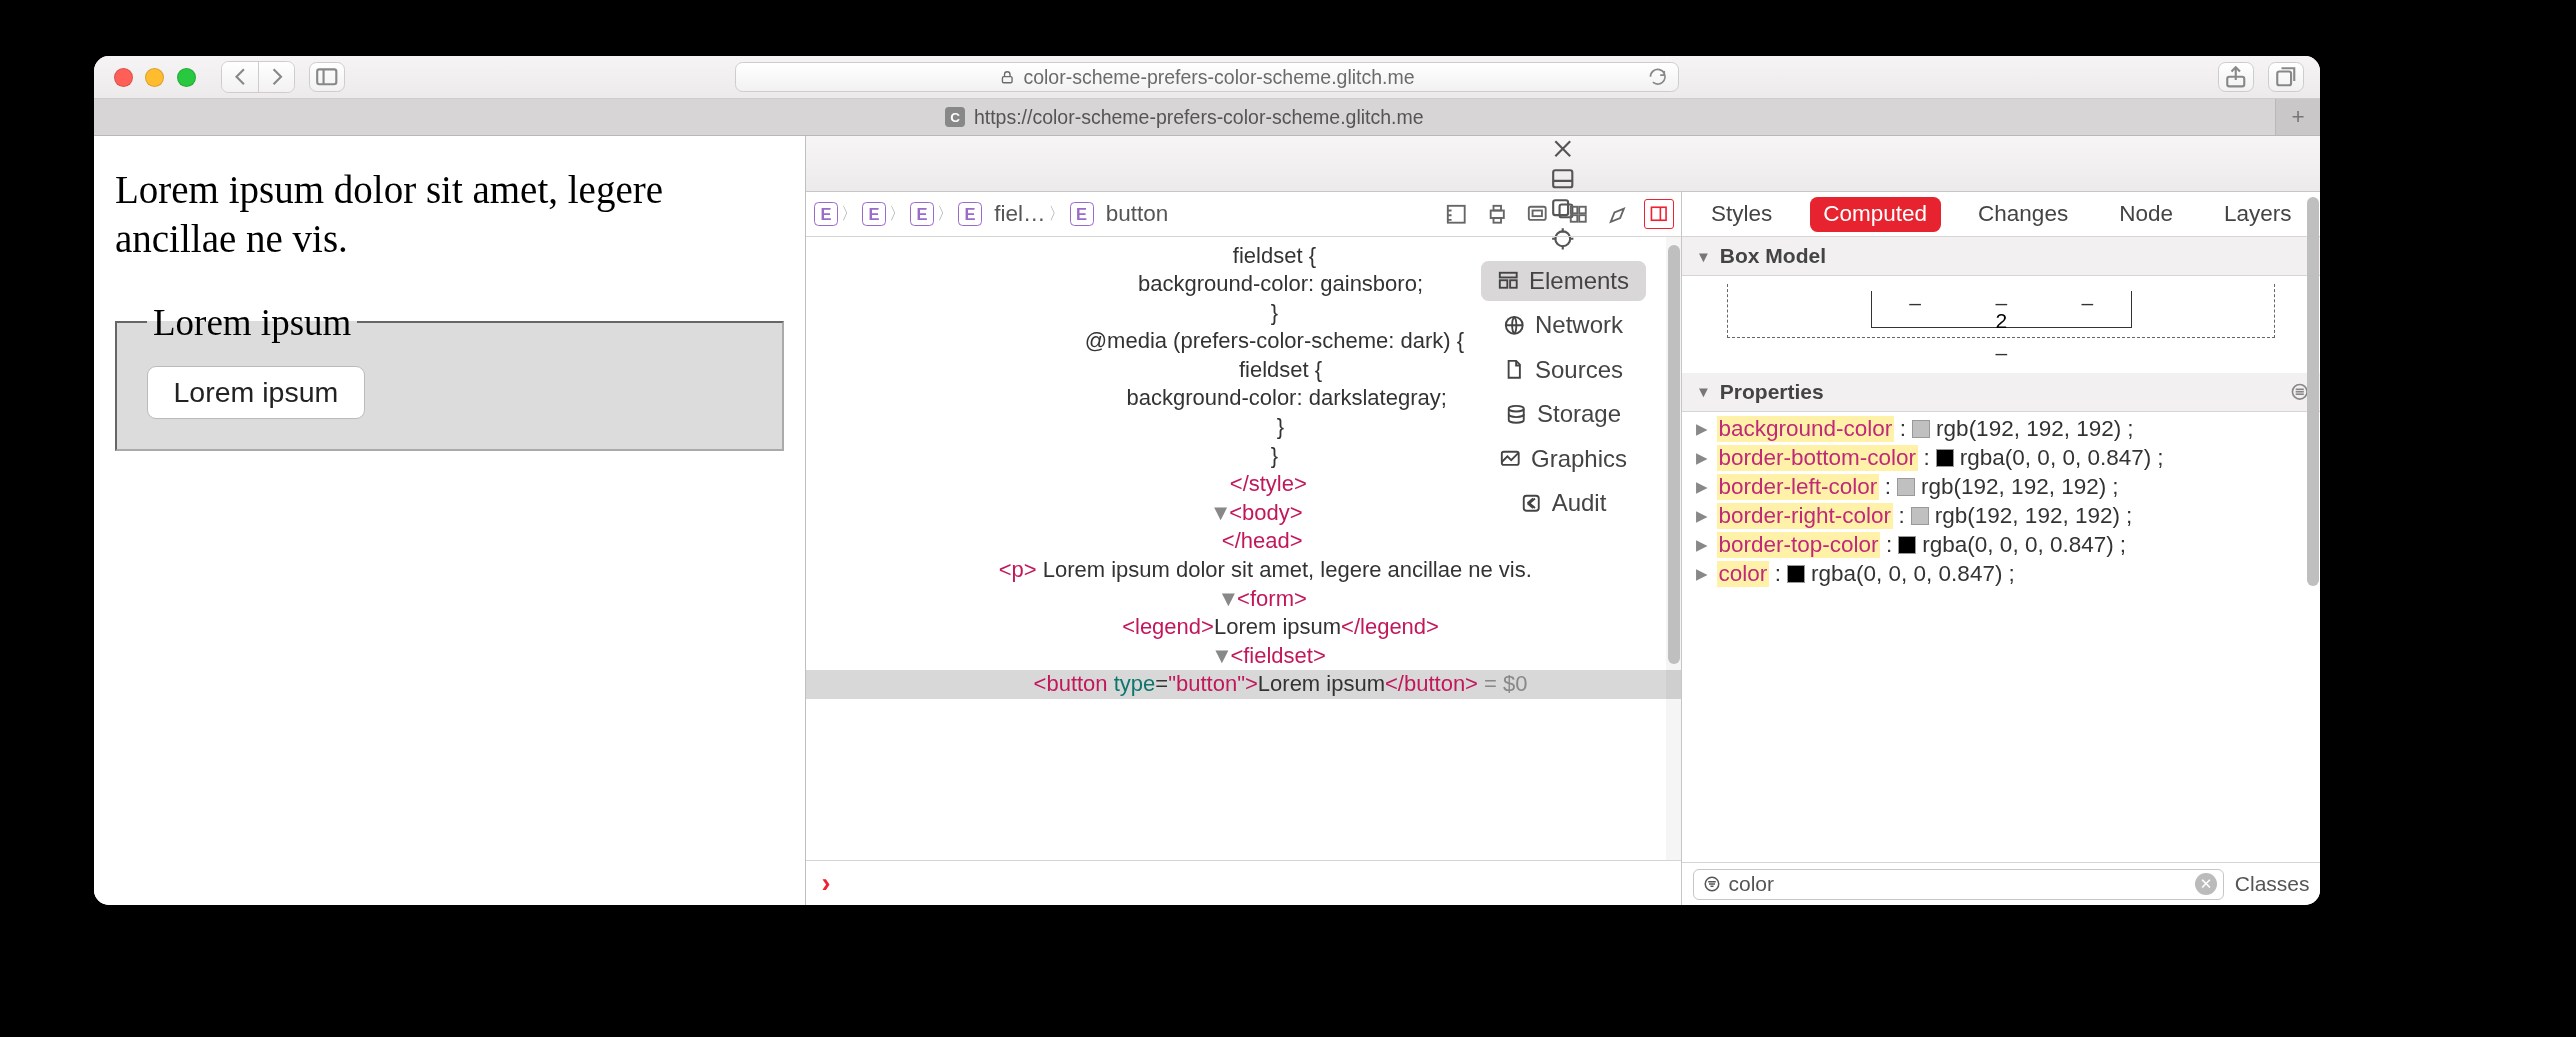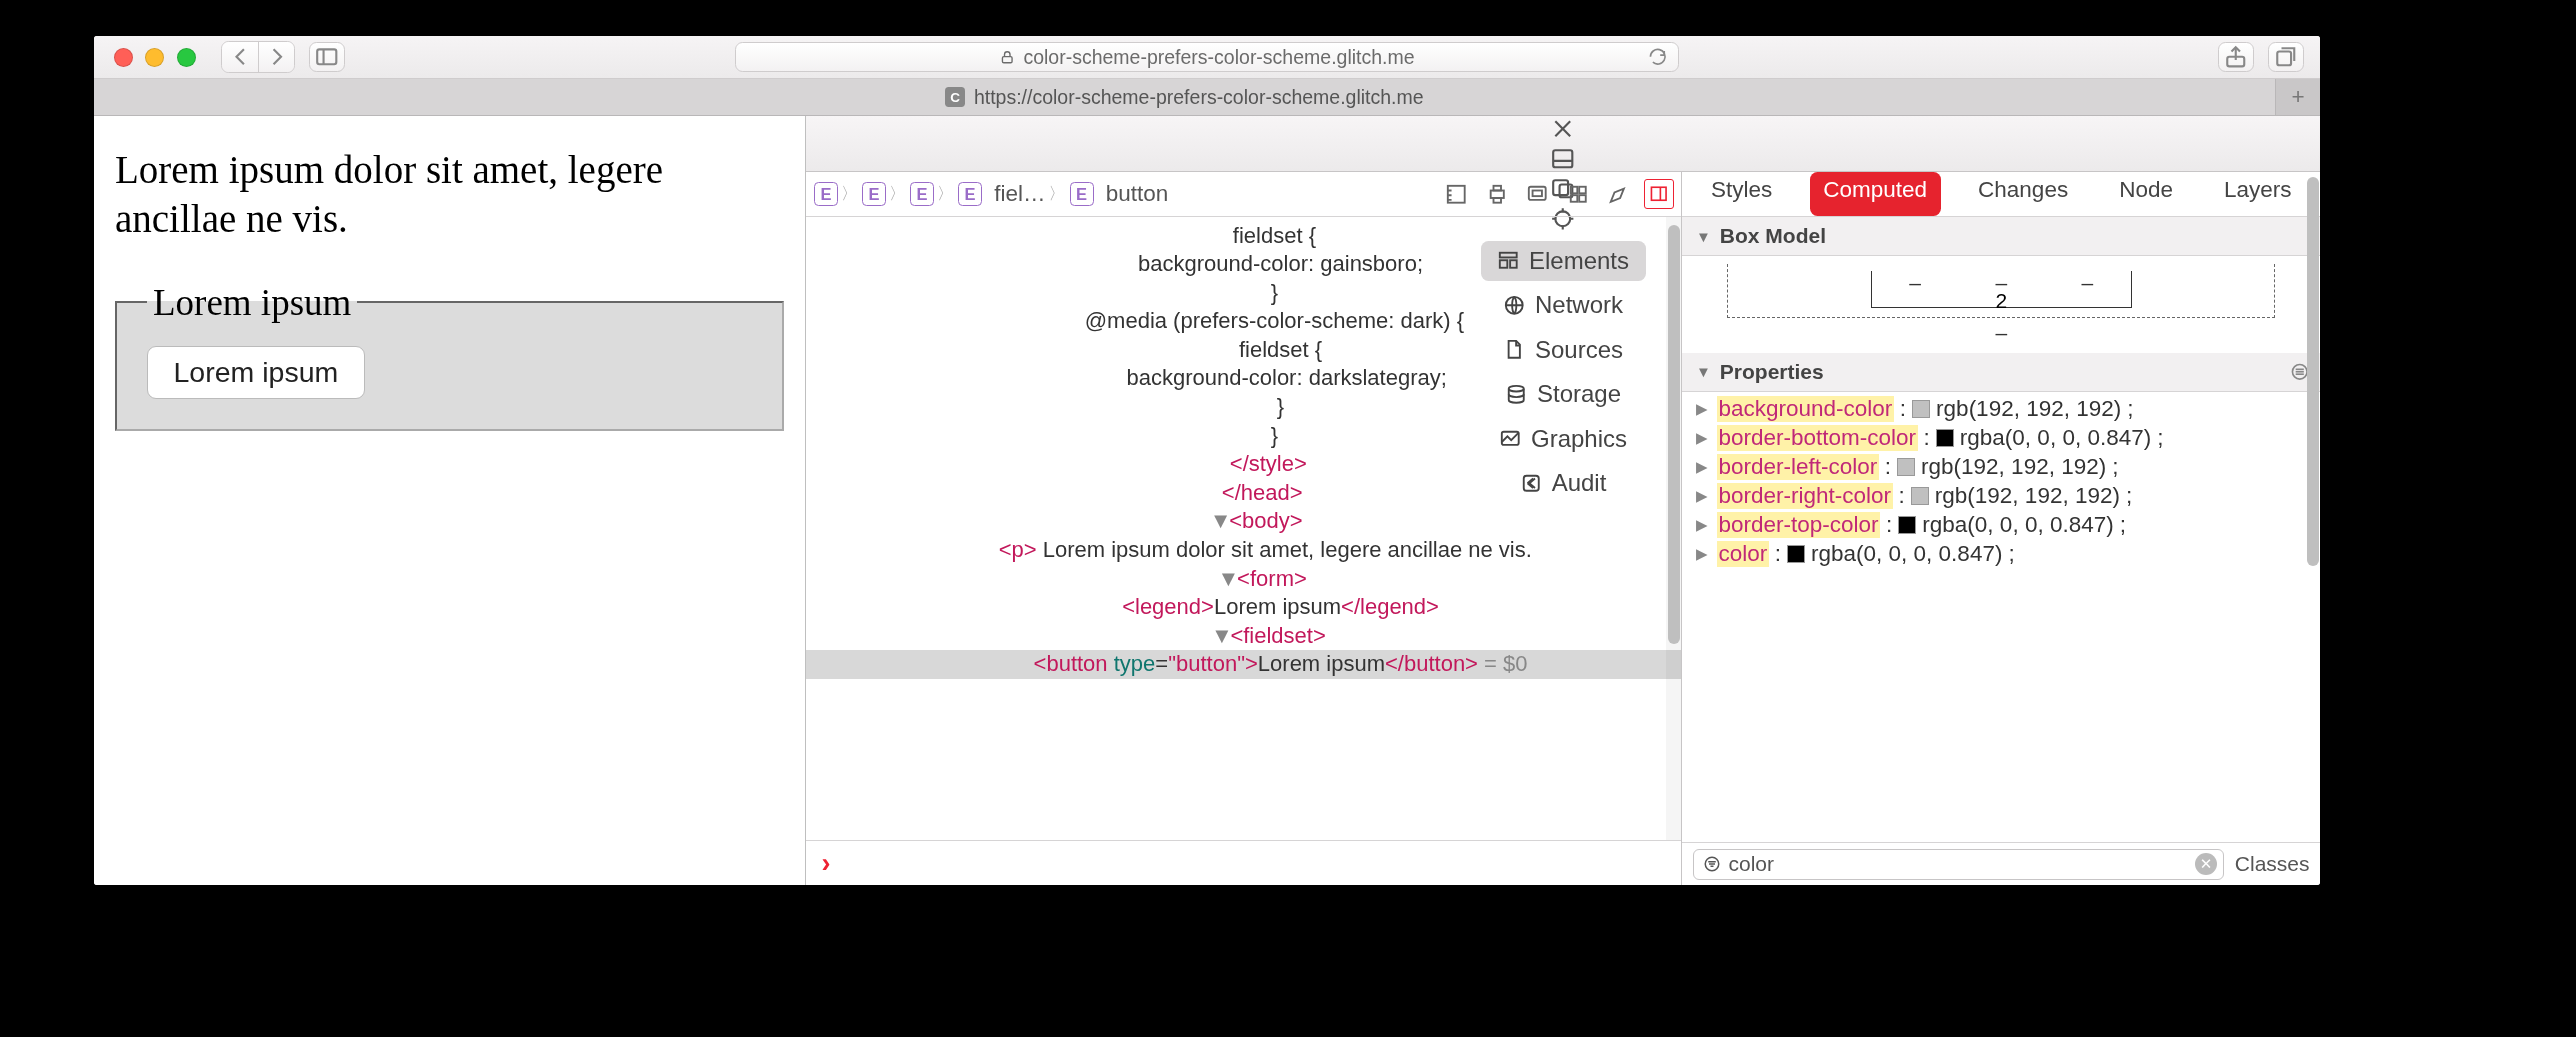--- a/index.html
+++ b/index.html
@@ -1,22 +1,22 @@
 <!DOCTYPE html>
 <html style="font-size:12px"><head>
 <meta charset="utf-8">
 <style>
 * { box-sizing: border-box; margin: 0; padding: 0; }
 html, body { width: 2576px; height: 1038px; background: #000; font-family: -apple-system, BlinkMacSystemFont, "Segoe UI", Helvetica, Arial, sans-serif; }
 .window {
   position: absolute;
-  left: 94px; top: 36px;
+  left: 94px; top: 56px;
   width: 2226px; height: 849px;
   background: #fff;
-  border-radius: 3px;
+  border-radius: 15px;
   box-shadow: 0 22.5px 60px rgba(0,0,0,0.5);
   overflow: hidden;
   display: flex; flex-direction: column;
 }
 
 .titlebar {
   height: 43px;
   background: linear-gradient(#f6f4f5, #eceaeb);
   border-bottom: 0.7px solid #cfcccd;
   display: flex; align-items: center;
@@ -73,21 +73,21 @@
 .attrval{color:#c2185b;}
 .disclosure{color:#888;display:inline-block;width:19.5px;}
 .dom .selected{background:#d8d8d8;}
 .dom .refmark{color:#888;}
 .dom-scroll{position:absolute;right:0;top:0;bottom:0;width:15px;background:rgba(0,0,0,.04);}
 .dom-thumb{position:absolute;right:1.5px;top:7.5px;width:12px;height:419px;background:#bfbfbf;border-radius:6px;}
 
 .console{height:45px;border-top:0.7px solid #d6d4d5;display:flex;align-items:center;padding:0 15px;}
 .console .prompt{color:#e23;font-size:27px;font-weight:bold;}
 
-.dt-rtabs{height:45px;border-bottom:0.7px solid #d6d4d5;display:flex;gap:24px;padding:0 15px;font-size:22.5px;color:#444;}
+.dt-rtabs{height:45px;border-bottom:0.7px solid #d6d4d5;display:flex;align-items:center;gap:24px;padding:12px 15px;font-size:22.5px;color:#444;}
 .dt-rtab{padding:4.5px 13.5px;border-radius:7.5px;}
 .dt-rtab.active{background:#e6232e;color:#fff;}
 
 .dt-section-hdr{height:39px;background:#f2f0f1;border-bottom:0.7px solid #d6d4d5;display:flex;align-items:center;padding:0 13.5px;gap:9px;font-size:21px;color:#444;font-weight:600;}
 .disc-tri{color:#777;font-size:15px;}
 .boxmodel{padding:7.5px 45px;}
 .bm-outer{border:1.5px dashed #666;border-top:none;padding:7.5px 22.5px 9px;position:relative;}
 .bm-inner{border:1.5px solid #333;border-top:none;height:37px;margin:0 120px;display:flex;justify-content:space-around;align-items:flex-start;color:#333;font-size:21px;}
 .bm-num{position:absolute;left:50%;transform:translateX(-50%);top:25.5px;font-size:21px;}
 .bm-bottom{text-align:center;font-size:21px;color:#333;margin-top:3px;}
@@ -365,22 +365,22 @@
           <div class="dom">
             <div class="ln">        fieldset {</div>
             <div class="ln">          background-color: gainsboro;</div>
             <div class="ln">        }</div>
             <div class="ln">        @media (prefers-color-scheme: dark) {</div>
             <div class="ln">          fieldset {</div>
             <div class="ln">            background-color: darkslategray;</div>
             <div class="ln">          }</div>
             <div class="ln">        }</div>
             <div class="ln">      <span class="tag">&lt;/style&gt;</span></div>
+            <div class="ln">  <span class="disclosure">▼</span><span class="tag">&lt;body&gt;</span></div>
             <div class="ln">    <span class="tag">&lt;/head&gt;</span></div>
-            <div class="ln">  <span class="disclosure">▼</span><span class="tag">&lt;body&gt;</span></div>
             <div class="ln">      <span class="tag">&lt;p&gt;</span><span> Lorem ipsum dolor sit amet, legere ancillae ne vis. </span></div>
             <div class="ln">    <span class="disclosure">▼</span><span class="tag">&lt;form&gt;</span></div>
             <div class="ln">          <span class="tag">&lt;legend&gt;</span><span>Lorem ipsum</span><span class="tag">&lt;/legend&gt;</span></div>
             <div class="ln">      <span class="disclosure">▼</span><span class="tag">&lt;fieldset&gt;</span></div>
             <div class="ln selected">          <span class="tag">&lt;button</span> <span class="attrname">type</span>=<span class="attrval">"button"</span><span class="tag">&gt;</span><span>Lorem ipsum</span><span class="tag">&lt;/button&gt;</span><span class="refmark"> = $0</span></div>
             <div class="dom-scroll">
                 <div class="dom-thumb"></div>
               </div>
           </div>
 

